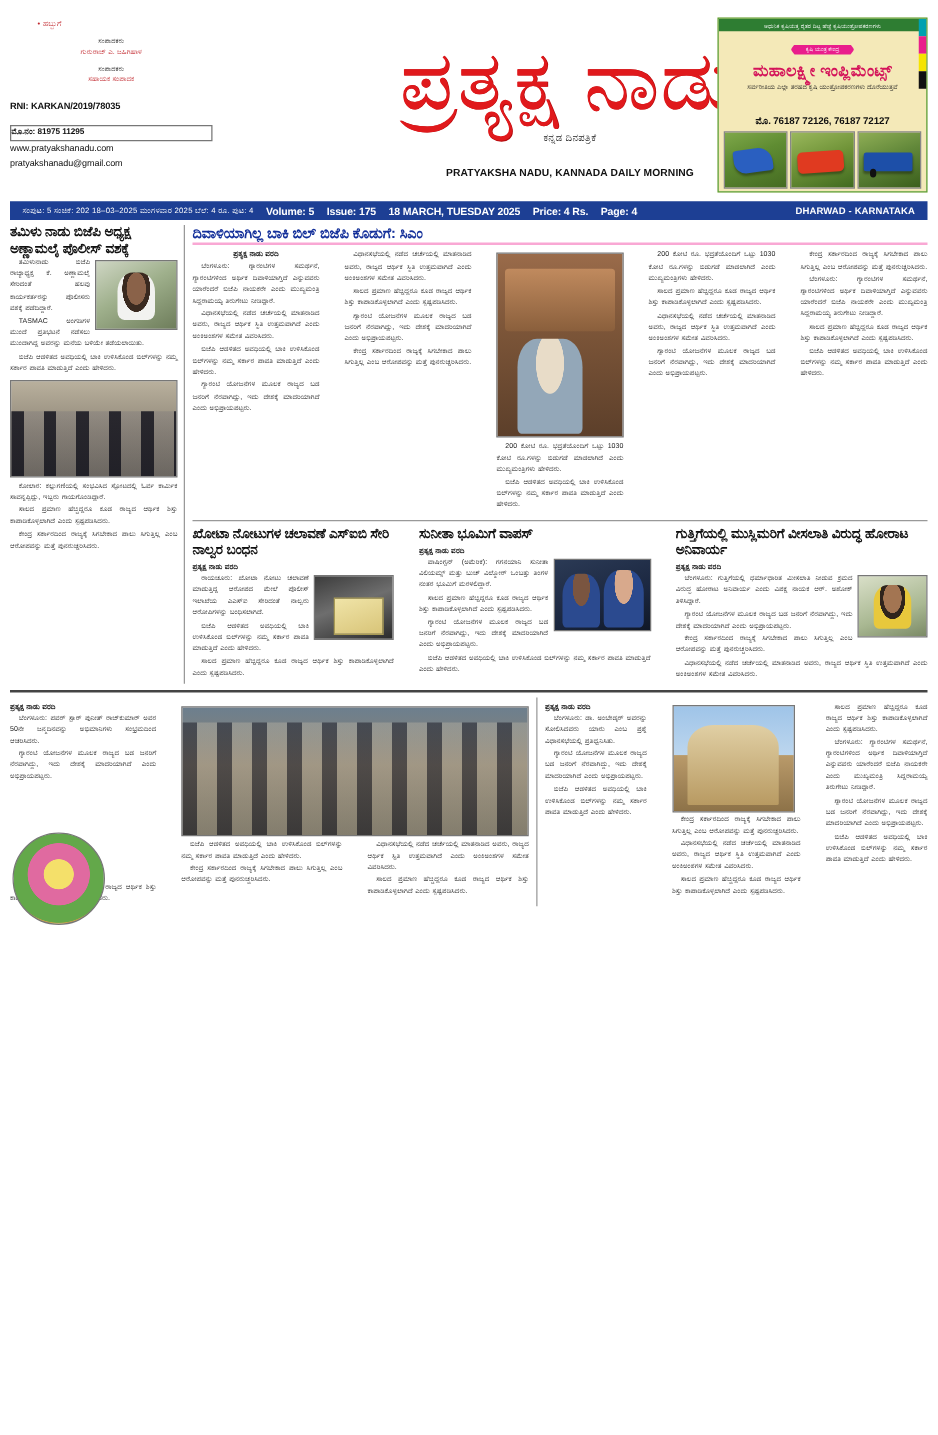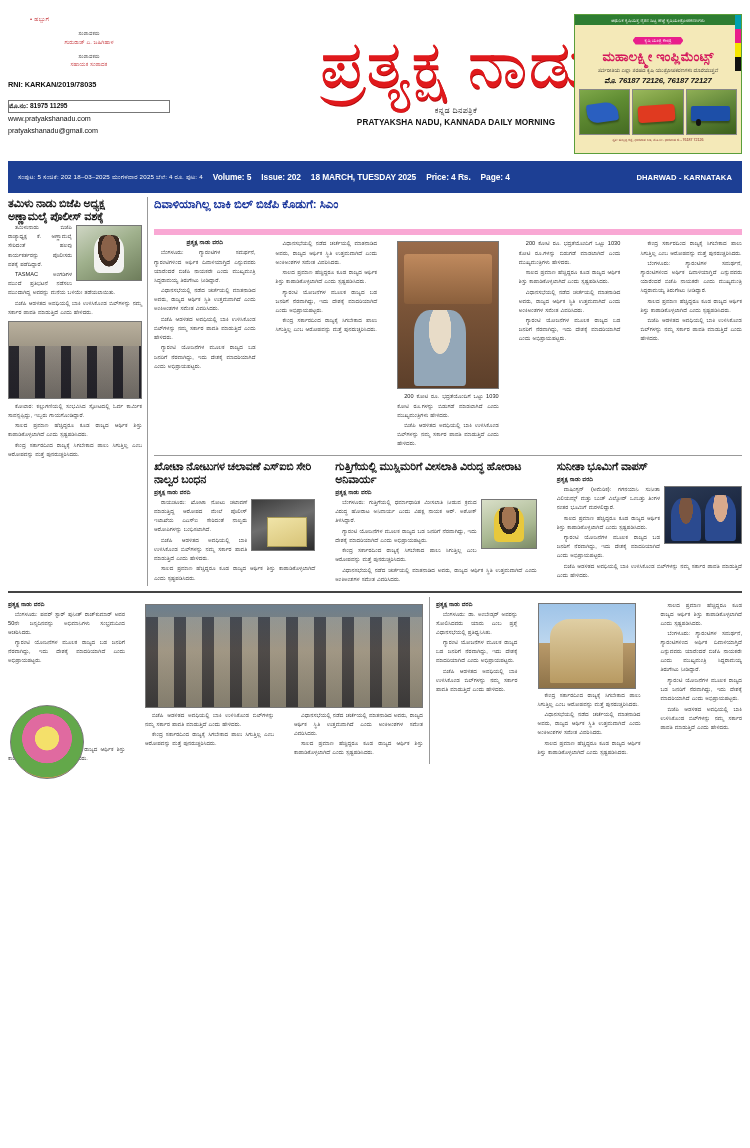--- a/index.html
+++ b/index.html
@@ -27,73 +27,73 @@
   .mh-contact .web { font-weight: normal; }
 
   .mh-center { flex: 1; position: relative; text-align: center; }
   .mh-title {
     font-family: "Liberation Sans", sans-serif;
     font-size: 66px; font-weight: normal; color: #e0191c;
     letter-spacing: 1px; line-height: 1.06; margin-top: 24px;
     text-shadow: 0.5px 0.5px 0 #b3090c;
   }
   .mh-sub-kn { font-size: 8px; color: #222; margin-top: 6px; letter-spacing: .3px; }
-  .mh-sub-en { font-size: 8.2px; font-weight: bold; color: #111; letter-spacing: .1px; margin-top: 2px; }
+  .mh-sub-en { font-size: 8.2px; font-weight: bold; color: #111; letter-spacing: .1px; margin-top: 18px; }
 
   
   .mh-ad {
     position: absolute; right: 0; top: 8px;
     width: 168px; height: 140px;
     border: 1px solid #5a9e3a;
     background: #f4e9b8;
     overflow: hidden;
   }
   .ad-strip1 { background: #2e7d32; color: #fff; font-size: 4.6px; text-align: center; padding: 2.5px 1px; letter-spacing: .1px; }
   .ad-strip2 { text-align:center; margin-top: 3px; }
   .ad-strip2 span { background: #e91e8c; color: #fff; font-size: 4.6px; padding: 1.5px 12px; display:inline-block; clip-path: polygon(6% 0,94% 0,100% 50%,94% 100%,6% 100%,0 50%); }
   .ad-name { text-align: center; font-size: 13px; font-weight: bold; color: #d4145a; margin-top: 3px; letter-spacing: .2px; }
   .ad-tag { text-align: center; font-size: 5.4px; color: #1a1a1a; margin-top: 2px; }
-  .ad-phone { text-align: center; font-size: 7.8px; font-weight: bold; color: #111; margin-top: 2px; letter-spacing: -.1px; font-style: italic; }
+  .ad-phone { text-align: center; font-size: 7.8px; font-weight: bold; color: #111; margin-top: 19px; letter-spacing: -.1px; }
   .ad-imgs { display: flex; gap: 2px; padding: 3px 4px 0 4px; }
   .ad-imgs .im { flex: 1; height: 46px; border: 1px solid #888; position: relative; overflow: hidden; }
   .im1 { background: linear-gradient(160deg,#7fa84a 0%,#5f8c32 40%,#456b22 100%); }
   .im2 { background: linear-gradient(160deg,#9ab85c 0%,#6d9136 50%,#3f6a1f 100%); }
   .im3 { background: linear-gradient(160deg,#8fae55 0%,#62883a 45%,#3b5f1c 100%); }
   .im1::after { content:""; position:absolute; left:14%; top:30%; width:62%; height:44%; background:#2a5fc0; border-radius:3px 12px 3px 10px; transform: rotate(-8deg); box-shadow: 0 2px 2px rgba(0,0,0,.35);}
   .im2::after { content:""; position:absolute; left:10%; top:34%; width:74%; height:38%; background:#e03a20; border-radius:4px; transform: rotate(-4deg); box-shadow: 0 2px 2px rgba(0,0,0,.35);}
   .im3::after { content:""; position:absolute; left:8%; top:36%; width:80%; height:34%; background:#1d4fa8; border-radius:2px; box-shadow: 0 2px 2px rgba(0,0,0,.35);}
   .im3::before { content:""; position:absolute; left:18%; top:66%; width:12%; height:16%; background:#111; border-radius:50%; z-index:2;}
   .ad-foot { font-size: 3.6px; color: #7b1a1a; text-align: center; margin-top: 3px; padding: 0 3px; }
   .ad-colorbar { position:absolute; right:-1px; top:0; width:7px; height:56px; display:flex; flex-direction:column; }
   .ad-colorbar i { flex:1; display:block; }
 
   
   .infobar {
-    background: #1d3f94; color: #fff; height: 32px;
+    background: #1d3f94; color: #fff; height: 15px;
     display: flex; align-items: center; padding: 0 10px;
     margin-top: 3px; letter-spacing: .1px;
   }
   .ib-kn { font-size: 6.2px; letter-spacing: .2px; }
   .ib-en { font-size: 8.4px; font-weight: bold; margin-left: 10px; letter-spacing: -.1px; }
   .ib-loc { margin-left: auto; font-size: 7.6px; font-weight: bold; letter-spacing: .1px; }
 
   
   .main { display: flex; margin-top: 4px; }
   .col-left { width: 140px; flex-shrink: 0; padding-right: 5px; border-right: 1px solid #999; }
   .col-rest { flex: 1; padding-left: 6px; }
 
   .kn-head-blue {
     color: #14309a; font-size: 11.6px; font-weight: bold;
     line-height: 1.25; letter-spacing: -.1px;
   }
   .kn-head-red-big {
     color: #e0191c; font-size: 30px; font-weight: bold;
     line-height: 1.12; letter-spacing: .3px; margin-top: 2px;
   }
-  .lead-heads { border-bottom: 6px solid #f9a8d4; padding-bottom: 18px; }
+  .lead-heads { border-bottom: 2px solid #f9a8d4; padding-bottom: 0; }
 
   
   .side-head { font-size: 11px; font-weight: bold; color: #111; line-height: 1.2; letter-spacing: -.2px; }
   .side-head2 { font-size: 13px; font-weight: bold; color: #111; line-height: 1.2; margin-top: 6px; letter-spacing: -.2px; }
 
   
   .bodytext { font-size: 5.6px; color: #1a1a1a; line-height: 1.62; text-align: justify; letter-spacing: .05px; word-spacing: .5px; }
   .bodytext p { margin-bottom: 1.5px; text-indent: 7px; }
   .byline { font-size: 5.8px; font-weight: bold; color: #111; text-align: center; margin-bottom: 2px; letter-spacing: .1px; }
 
@@ -206,21 +206,21 @@
         <div class="im im2"></div>
         <div class="im im3"></div>
       </div>
       <div class="ad-foot">ಸ್ಥಳ: ಹುಬ್ಬಳ್ಳಿ ರಸ್ತೆ, ಧಾರವಾಡ ಬಳಿ, ಮೊ.ನಂ. ಧಾರವಾಡ ಜಿ - 76187 72126</div>
     </div>
   </div>
 
   <div class="infobar">
     <span class="ib-kn">ಸಂಪುಟ: 5   ಸಂಚಿಕೆ: 202   18–03–2025 ಮಂಗಳವಾರ 2025   ಬೆಲೆ: 4 ರೂ.   ಪುಟ: 4</span>
     <span class="ib-en">Volume: 5</span>
-    <span class="ib-en">Issue: 202</span>
+    <span class="ib-en">Issue: 175</span>
     <span class="ib-en reg">18 MARCH, TUESDAY 2025</span>
     <span class="ib-en reg">Price: 4 Rs.</span>
     <span class="ib-en reg">Page: 4</span>
     <span class="ib-loc">DHARWAD - KARNATAKA</span>
   </div>
 
   <div class="main">
 
     <div class="col-left">
       <div class="side-head">ತಮಿಳು ನಾಡು ಬಿಜೆಪಿ ಅಧ್ಯಕ್ಷ ಅಣ್ಣಾಮಲೈ ಪೊಲೀಸ್ ವಶಕ್ಕೆ</div>
@@ -296,41 +296,41 @@
           <div class="side-head">ಖೋಟಾ ನೋಟುಗಳ ಚಲಾವಣೆ ಎಸ್‌ಐಬಿ ಸೇರಿ ನಾಲ್ವರ ಬಂಧನ</div>
           <div class="byline" style="text-align:left;margin-top:3px">ಪ್ರತ್ಯಕ್ಷ ನಾಡು ವರದಿ</div>
           <div class="ph ph-notes"></div>
           <div class="bodytext">
             <p>ರಾಯಚೂರು: ಖೋಟಾ ನೋಟು ಚಲಾವಣೆ ಮಾಡುತ್ತಿದ್ದ ಆರೋಪದ ಮೇಲೆ ಪೊಲೀಸ್ ಇಲಾಖೆಯ ಎಎಸ್‌ಐ ಸೇರಿದಂತೆ ನಾಲ್ವರು ಆರೋಪಿಗಳನ್ನು ಬಂಧಿಸಲಾಗಿದೆ.</p>
             <p>ಬಿಜೆಪಿ ಆಡಳಿತದ ಅವಧಿಯಲ್ಲಿ ಬಾಕಿ ಉಳಿಸಿಕೊಂಡ ಬಿಲ್‌ಗಳನ್ನು ನಮ್ಮ ಸರ್ಕಾರ ಪಾವತಿ ಮಾಡುತ್ತಿದೆ ಎಂದು ಹೇಳಿದರು.</p>
             <p>ಸಾಲದ ಪ್ರಮಾಣ ಹೆಚ್ಚಿದ್ದರೂ ಕೂಡ ರಾಜ್ಯದ ಆರ್ಥಿಕ ಶಿಸ್ತು ಕಾಪಾಡಿಕೊಳ್ಳಲಾಗಿದೆ ಎಂದು ಸ್ಪಷ್ಟಪಡಿಸಿದರು.</p>
           </div>
         </div>
 
+        <div class="c" style="flex:1.15">
+          <div class="side-head">ಸುನೀತಾ ಭೂಮಿಗೆ ವಾಪಸ್</div>
+          <div class="byline" style="text-align:left;margin-top:3px">ಪ್ರತ್ಯಕ್ಷ ನಾಡು ವರದಿ</div>
+          <div class="ph ph-sunita"></div>
+          <div class="bodytext">
+            <p>ವಾಷಿಂಗ್ಟನ್ (ಅಮೆರಿಕ): ಗಗನಯಾನಿ ಸುನೀತಾ ವಿಲಿಯಮ್ಸ್ ಮತ್ತು ಬುಚ್ ವಿಲ್ಮೋರ್ ಒಂಬತ್ತು ತಿಂಗಳ ನಂತರ ಭೂಮಿಗೆ ಮರಳಲಿದ್ದಾರೆ.</p>
+            <p>ಸಾಲದ ಪ್ರಮಾಣ ಹೆಚ್ಚಿದ್ದರೂ ಕೂಡ ರಾಜ್ಯದ ಆರ್ಥಿಕ ಶಿಸ್ತು ಕಾಪಾಡಿಕೊಳ್ಳಲಾಗಿದೆ ಎಂದು ಸ್ಪಷ್ಟಪಡಿಸಿದರು.</p>
+            <p>ಗ್ಯಾರಂಟಿ ಯೋಜನೆಗಳ ಮೂಲಕ ರಾಜ್ಯದ ಬಡ ಜನರಿಗೆ ನೆರವಾಗಿದ್ದು, ಇದು ದೇಶಕ್ಕೆ ಮಾದರಿಯಾಗಿದೆ ಎಂದು ಅಭಿಪ್ರಾಯಪಟ್ಟರು.</p>
+            <p>ಬಿಜೆಪಿ ಆಡಳಿತದ ಅವಧಿಯಲ್ಲಿ ಬಾಕಿ ಉಳಿಸಿಕೊಂಡ ಬಿಲ್‌ಗಳನ್ನು ನಮ್ಮ ಸರ್ಕಾರ ಪಾವತಿ ಮಾಡುತ್ತಿದೆ ಎಂದು ಹೇಳಿದರು.</p>
+          </div>
+        </div>
+
         <div class="c" style="flex:1.25">
           <div class="side-head">ಗುತ್ತಿಗೆಯಲ್ಲಿ ಮುಸ್ಲಿಮರಿಗೆ ವೀಸಲಾತಿ ವಿರುದ್ಧ ಹೋರಾಟ ಅನಿವಾರ್ಯ</div>
           <div class="byline" style="text-align:left;margin-top:3px">ಪ್ರತ್ಯಕ್ಷ ನಾಡು ವರದಿ</div>
           <div class="ph ph-leader"></div>
           <div class="bodytext">
             <p>ಬೆಂಗಳೂರು: ಗುತ್ತಿಗೆಯಲ್ಲಿ ಧರ್ಮಾಧಾರಿತ ಮೀಸಲಾತಿ ನೀಡುವ ಕ್ರಮದ ವಿರುದ್ಧ ಹೋರಾಟ ಅನಿವಾರ್ಯ ಎಂದು ವಿಪಕ್ಷ ನಾಯಕ ಆರ್. ಅಶೋಕ್ ತಿಳಿಸಿದ್ದಾರೆ.</p>
             <p>ಗ್ಯಾರಂಟಿ ಯೋಜನೆಗಳ ಮೂಲಕ ರಾಜ್ಯದ ಬಡ ಜನರಿಗೆ ನೆರವಾಗಿದ್ದು, ಇದು ದೇಶಕ್ಕೆ ಮಾದರಿಯಾಗಿದೆ ಎಂದು ಅಭಿಪ್ರಾಯಪಟ್ಟರು.</p>
             <p>ಕೇಂದ್ರ ಸರ್ಕಾರದಿಂದ ರಾಜ್ಯಕ್ಕೆ ಸಿಗಬೇಕಾದ ಪಾಲು ಸಿಗುತ್ತಿಲ್ಲ ಎಂಬ ಆರೋಪವನ್ನು ಮತ್ತೆ ಪುನರುಚ್ಚರಿಸಿದರು.</p>
             <p>ವಿಧಾನಸಭೆಯಲ್ಲಿ ನಡೆದ ಚರ್ಚೆಯಲ್ಲಿ ಮಾತನಾಡಿದ ಅವರು, ರಾಜ್ಯದ ಆರ್ಥಿಕ ಸ್ಥಿತಿ ಉತ್ತಮವಾಗಿದೆ ಎಂದು ಅಂಕಿಅಂಶಗಳ ಸಮೇತ ವಿವರಿಸಿದರು.</p>
-          </div>
-        </div>
-
-        <div class="c" style="flex:1.15">
-          <div class="side-head">ಸುನೀತಾ ಭೂಮಿಗೆ ವಾಪಸ್</div>
-          <div class="byline" style="text-align:left;margin-top:3px">ಪ್ರತ್ಯಕ್ಷ ನಾಡು ವರದಿ</div>
-          <div class="ph ph-sunita"></div>
-          <div class="bodytext">
-            <p>ವಾಷಿಂಗ್ಟನ್ (ಅಮೆರಿಕ): ಗಗನಯಾನಿ ಸುನೀತಾ ವಿಲಿಯಮ್ಸ್ ಮತ್ತು ಬುಚ್ ವಿಲ್ಮೋರ್ ಒಂಬತ್ತು ತಿಂಗಳ ನಂತರ ಭೂಮಿಗೆ ಮರಳಲಿದ್ದಾರೆ.</p>
-            <p>ಸಾಲದ ಪ್ರಮಾಣ ಹೆಚ್ಚಿದ್ದರೂ ಕೂಡ ರಾಜ್ಯದ ಆರ್ಥಿಕ ಶಿಸ್ತು ಕಾಪಾಡಿಕೊಳ್ಳಲಾಗಿದೆ ಎಂದು ಸ್ಪಷ್ಟಪಡಿಸಿದರು.</p>
-            <p>ಗ್ಯಾರಂಟಿ ಯೋಜನೆಗಳ ಮೂಲಕ ರಾಜ್ಯದ ಬಡ ಜನರಿಗೆ ನೆರವಾಗಿದ್ದು, ಇದು ದೇಶಕ್ಕೆ ಮಾದರಿಯಾಗಿದೆ ಎಂದು ಅಭಿಪ್ರಾಯಪಟ್ಟರು.</p>
-            <p>ಬಿಜೆಪಿ ಆಡಳಿತದ ಅವಧಿಯಲ್ಲಿ ಬಾಕಿ ಉಳಿಸಿಕೊಂಡ ಬಿಲ್‌ಗಳನ್ನು ನಮ್ಮ ಸರ್ಕಾರ ಪಾವತಿ ಮಾಡುತ್ತಿದೆ ಎಂದು ಹೇಳಿದರು.</p>
           </div>
         </div>
       </div>
     </div>
   </div>
 
   <div class="bottom-band">
 
     <div class="bb-left">
       <div class="colwrap" style="margin-top:4px">

